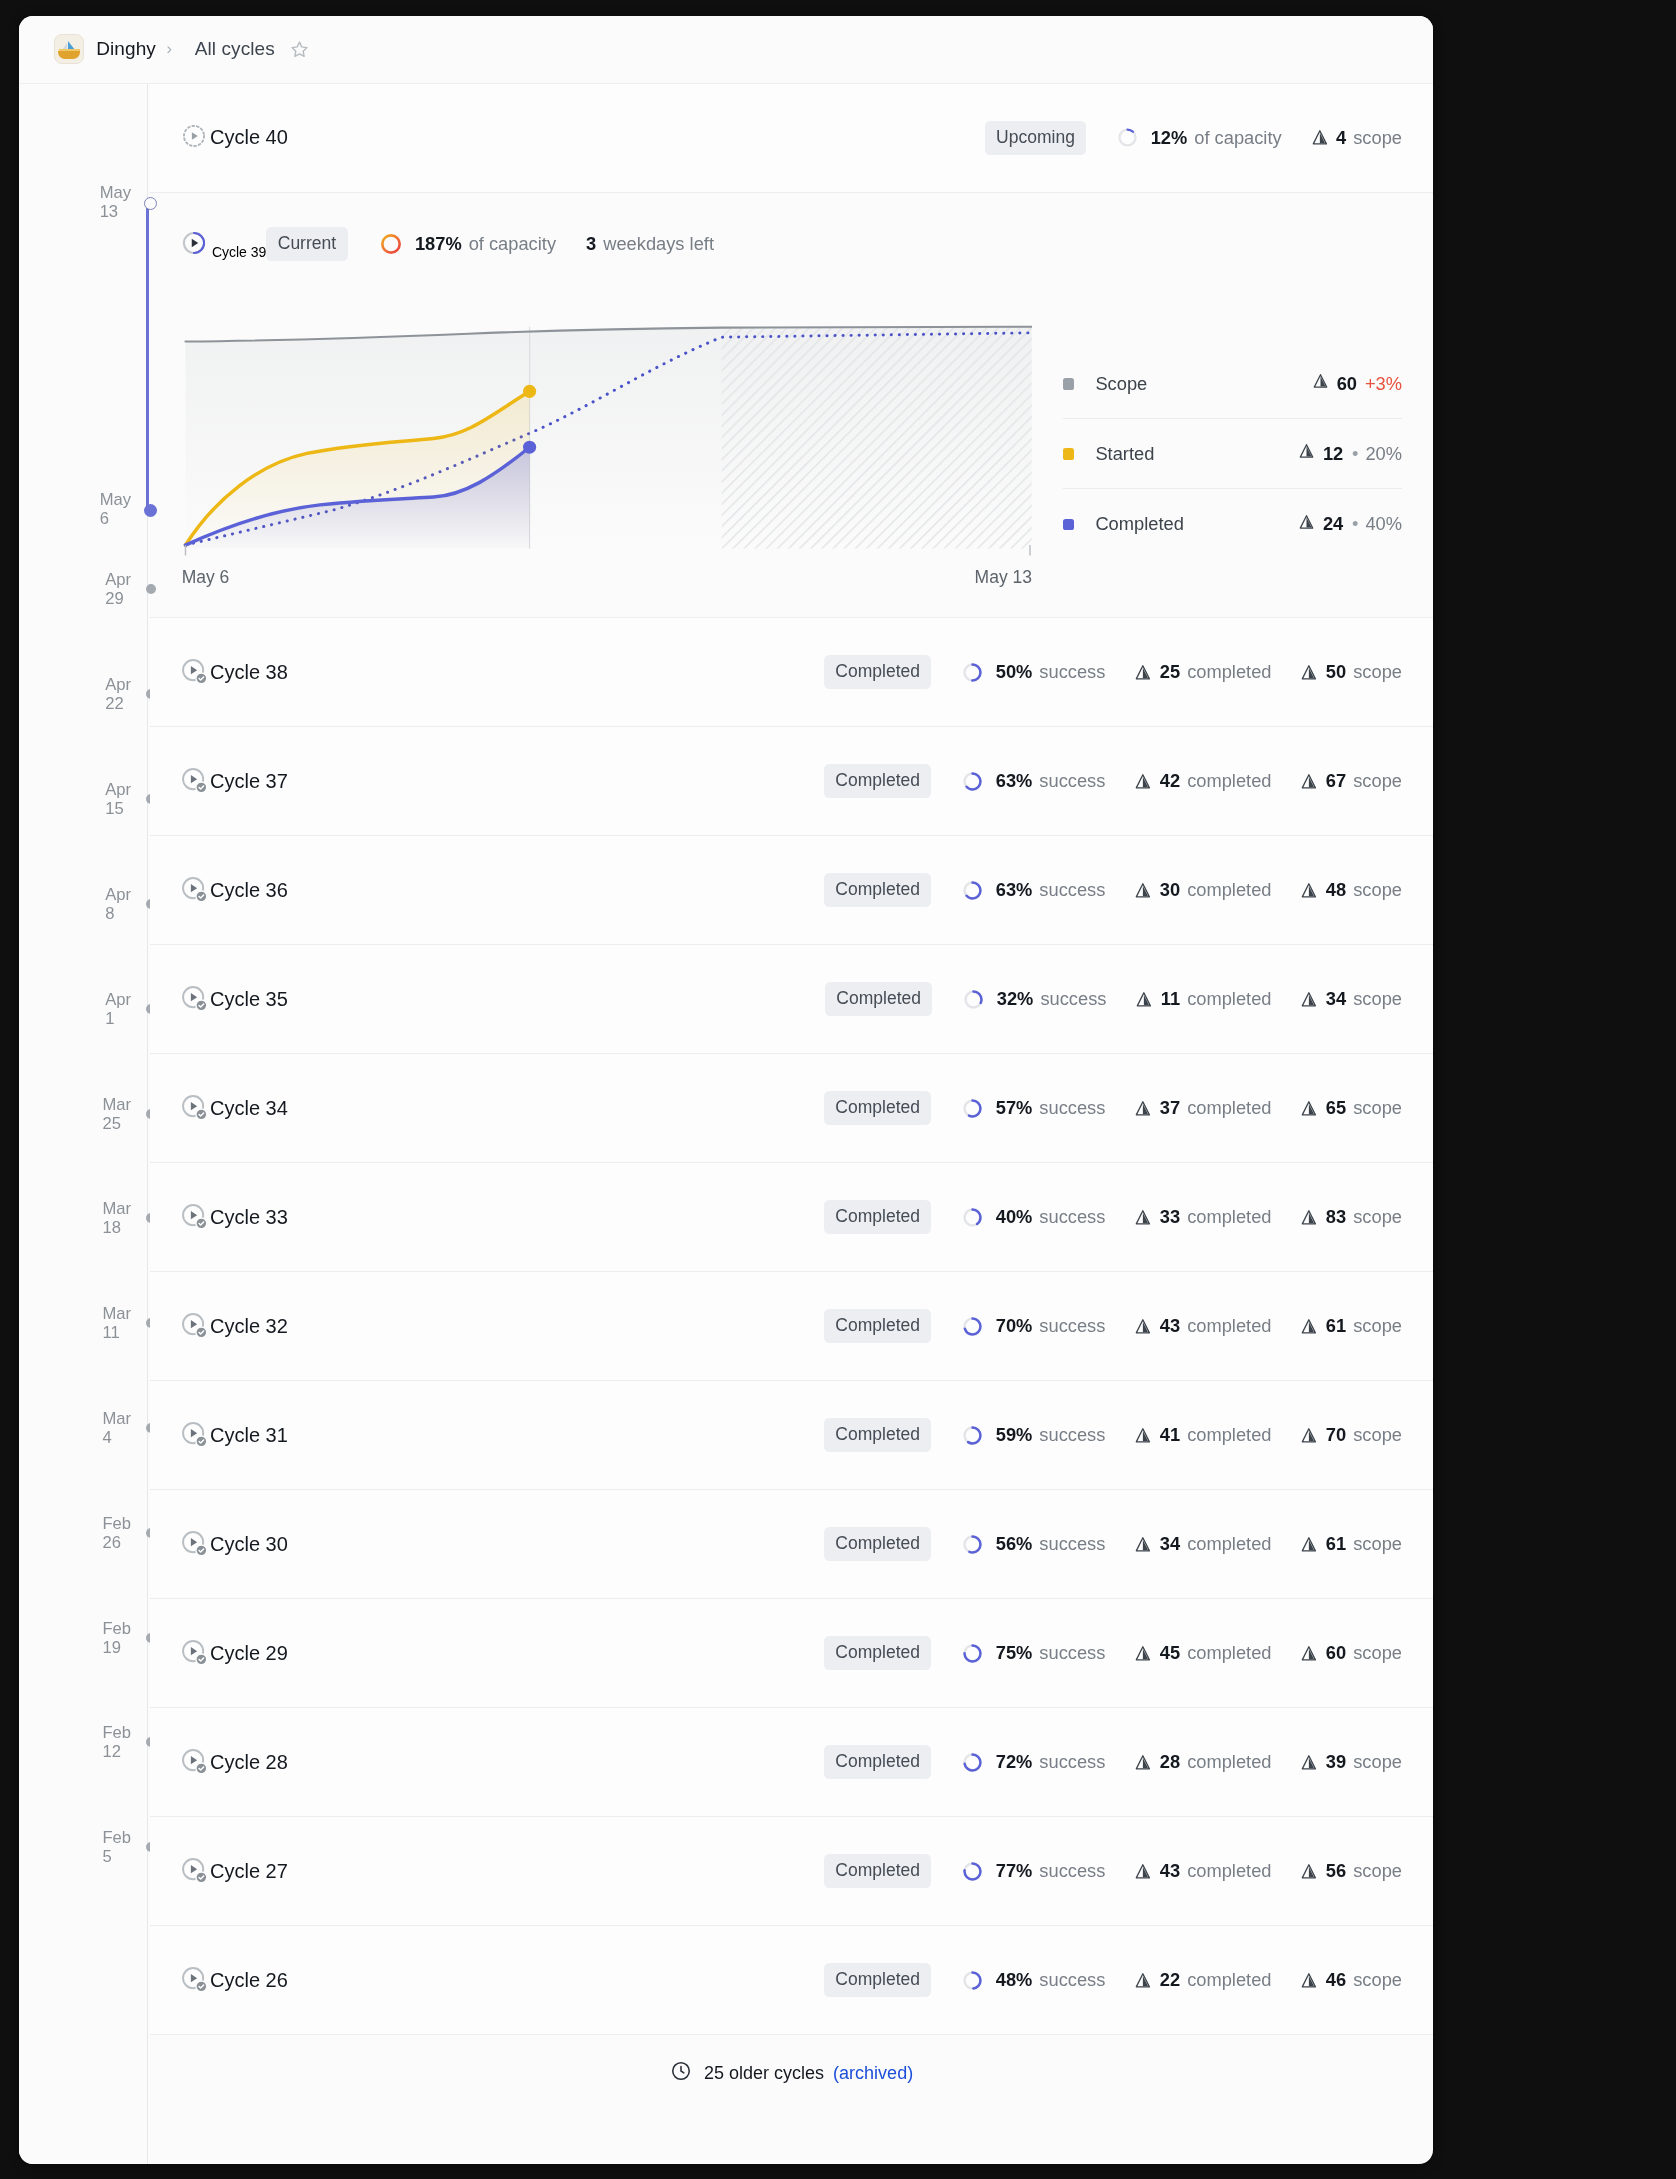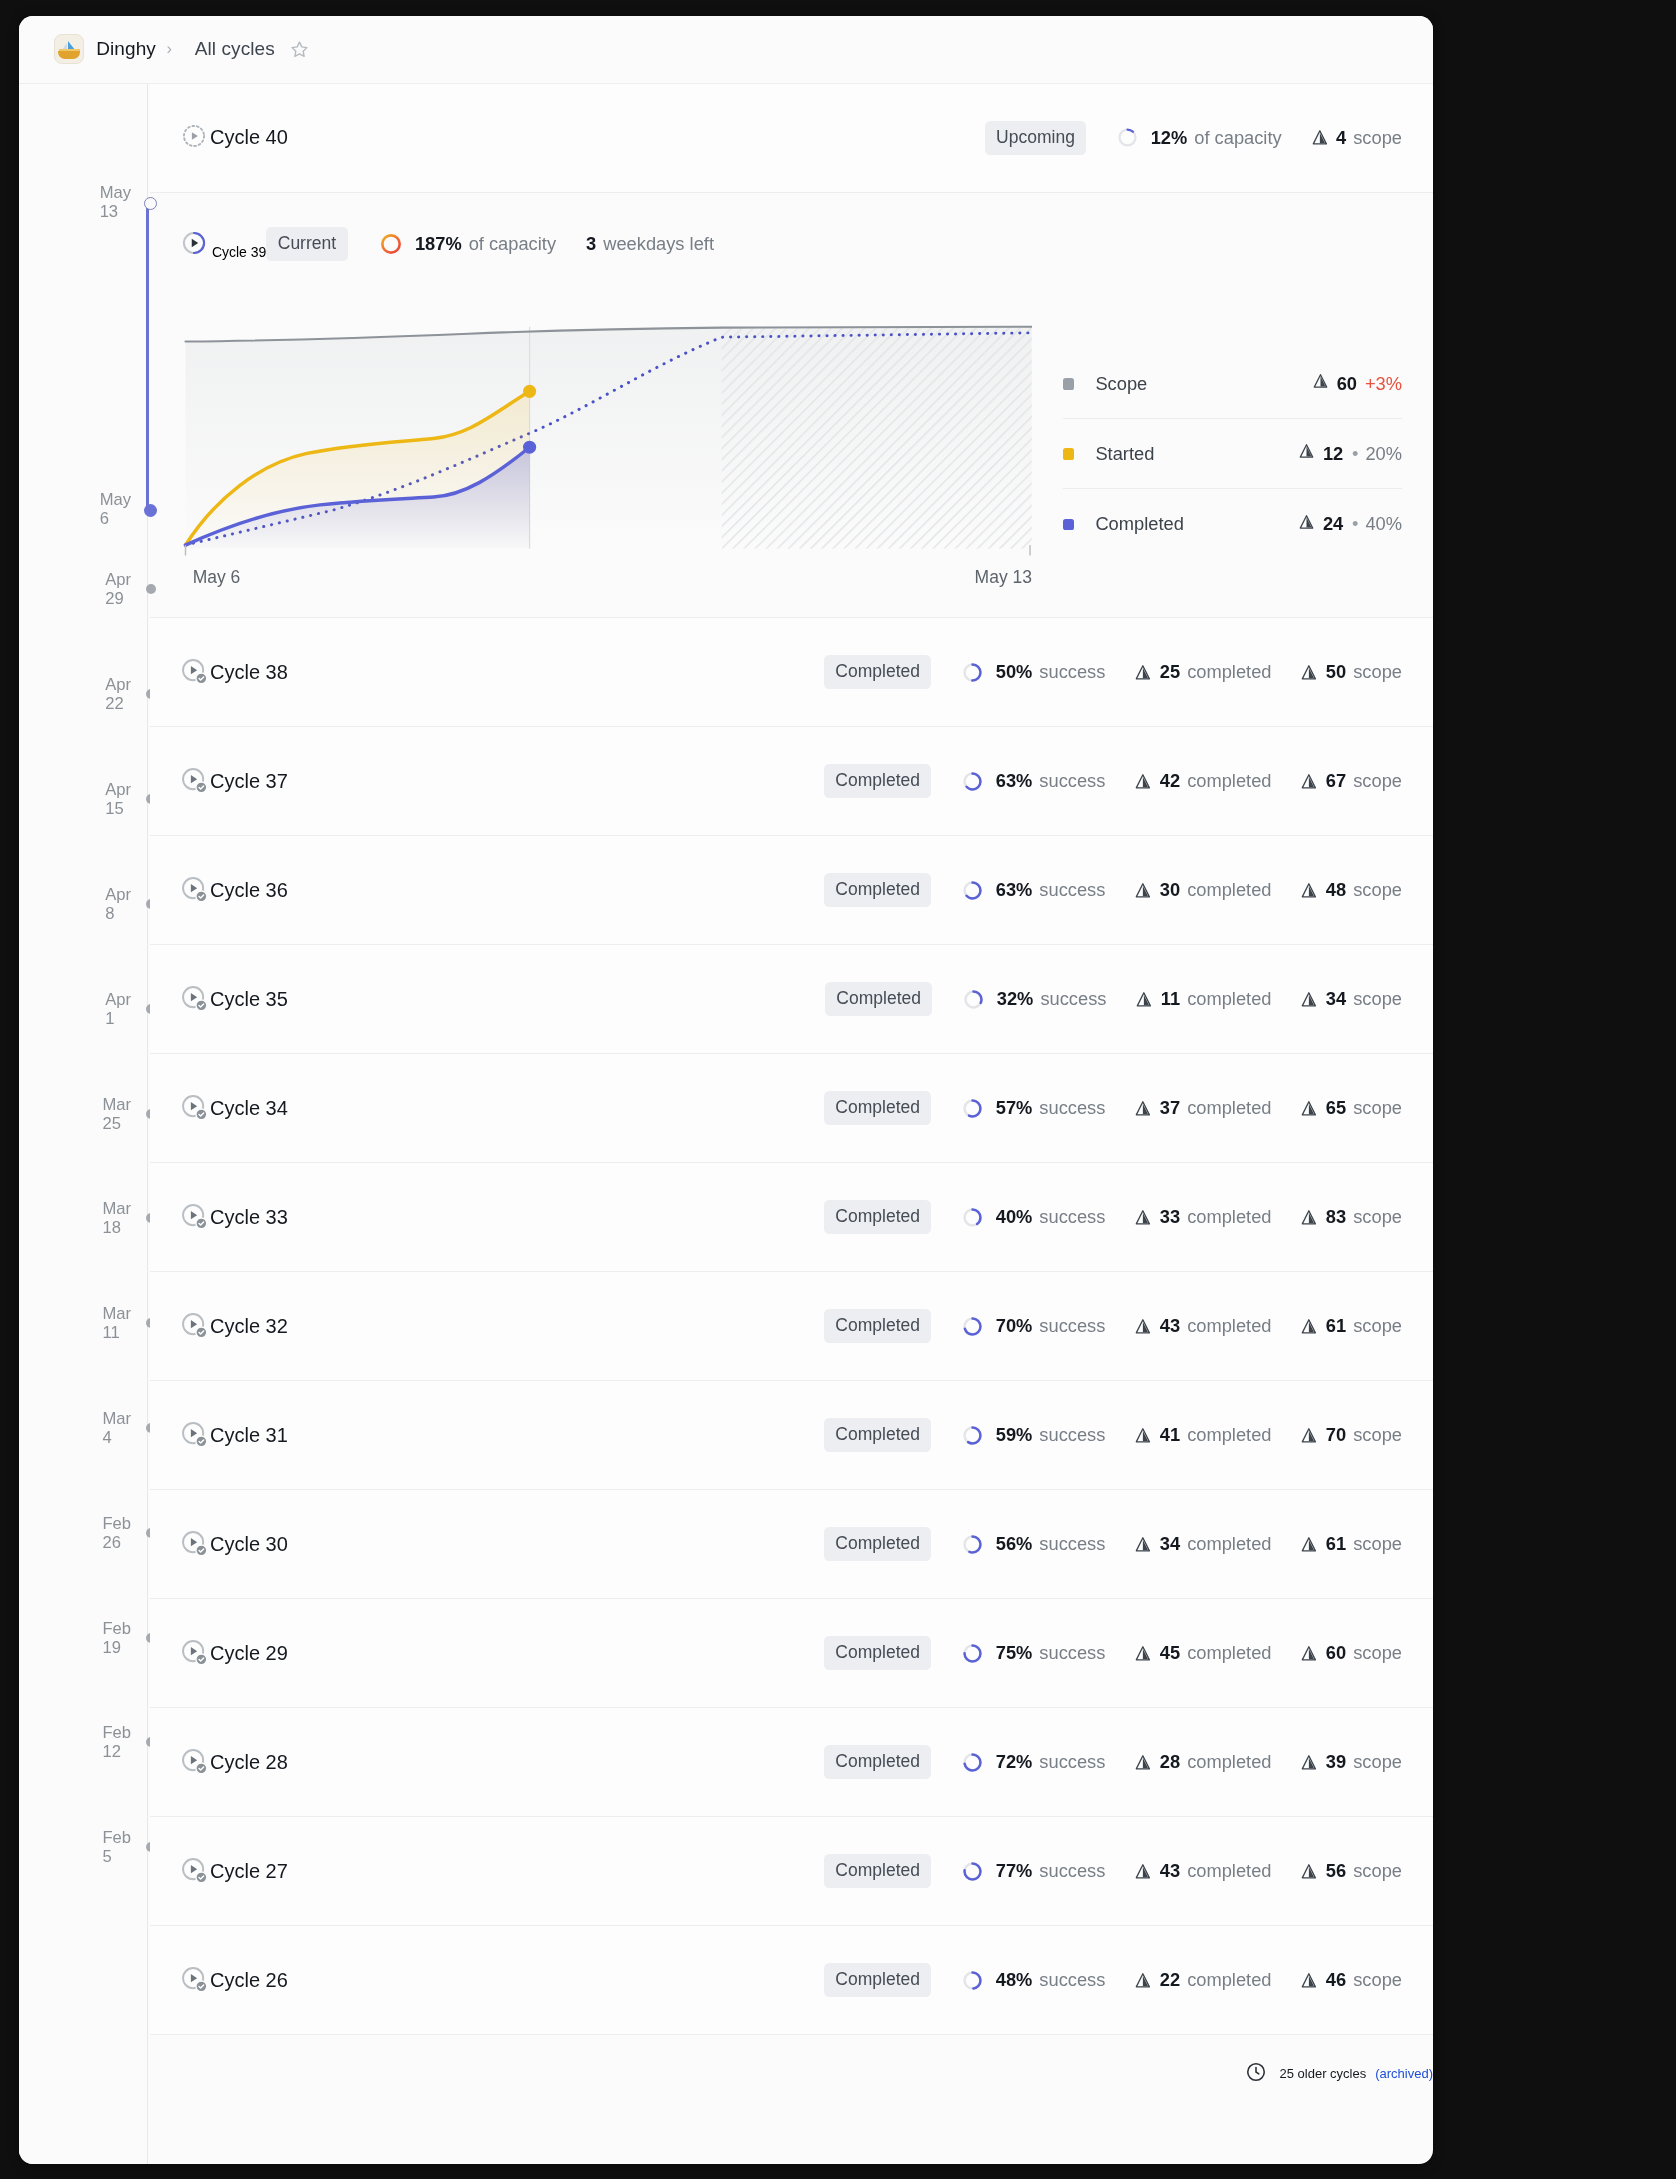--- a/index.html
+++ b/index.html
@@ -141,21 +141,21 @@
     display: flex;
     padding: 15.7px 31px 35px 30px;
     border-bottom: 0.9px solid #ededee;
   }
   .chartbox { position: relative; width: 852px; height: 271px; }
   .chartbox svg { display: block; }
   .xlab {
     position: absolute; bottom: -5.2px;
     font-size: 17.5px; color: #5d646c;
   }
-  .xlab.l { left: 1.7px; margin-left: 11px; }
+  .xlab.l { left: 1.7px; }
   .xlab.r { right: 0px; }
 
   .legend {
     flex: 1 1 auto; margin-left: 31px; padding-top: 38px;
   }
   .leg-row {
     display: flex; align-items: center;
     height: 70px;
     border-bottom: 0.9px solid #ececec;
   }
@@ -167,23 +167,23 @@
   .leg-val {
     display: flex; align-items: center;
     font-size: 18.3px; color: #777e86;
   }
   .leg-val b { color: #14181f; font-weight: 700; margin: 0 7.9px 0 8.7px; }
   .leg-val .delta { color: #e8523f; }
   .leg-val .sep { color: #9aa0a7; margin: 0 7px 0 0.9px; }
 
   
   .footer {
-    display: flex; align-items: center; justify-content: flex-end;
+    display: flex; align-items: center; justify-content: center;
     height: 77px;
-    font-size: 13px; color: #14181f;
+    font-size: 18px; color: #14181f;
   }
   .footer .fnum { margin-left: 12.2px; }
   .footer .fmuted { color: #1d4ed8; margin-left: 9px; }
 </style>
 </head>
 <body>
 
 <div id="root">
 <div class="window">
 

